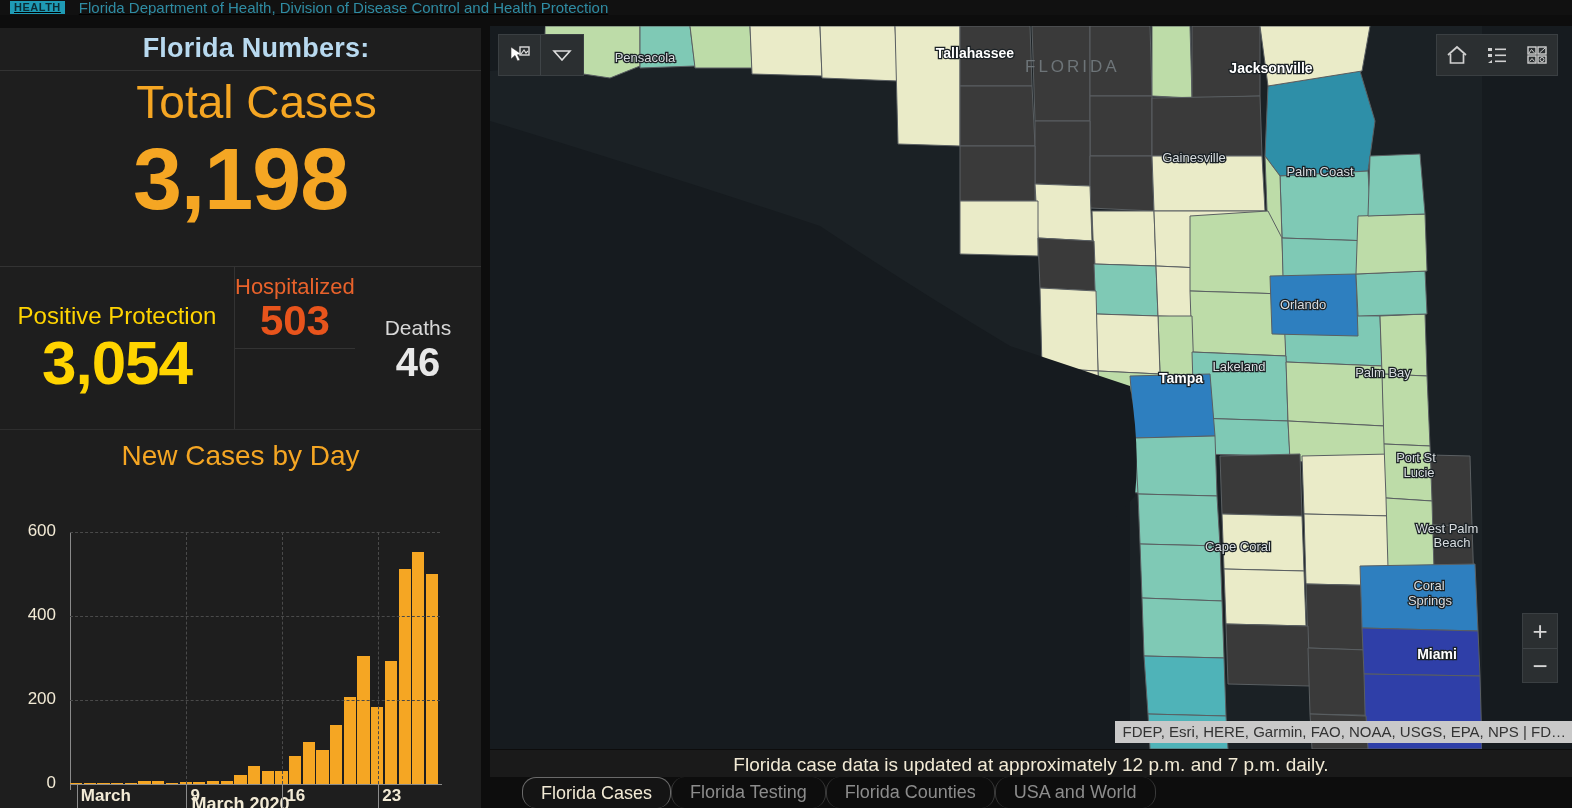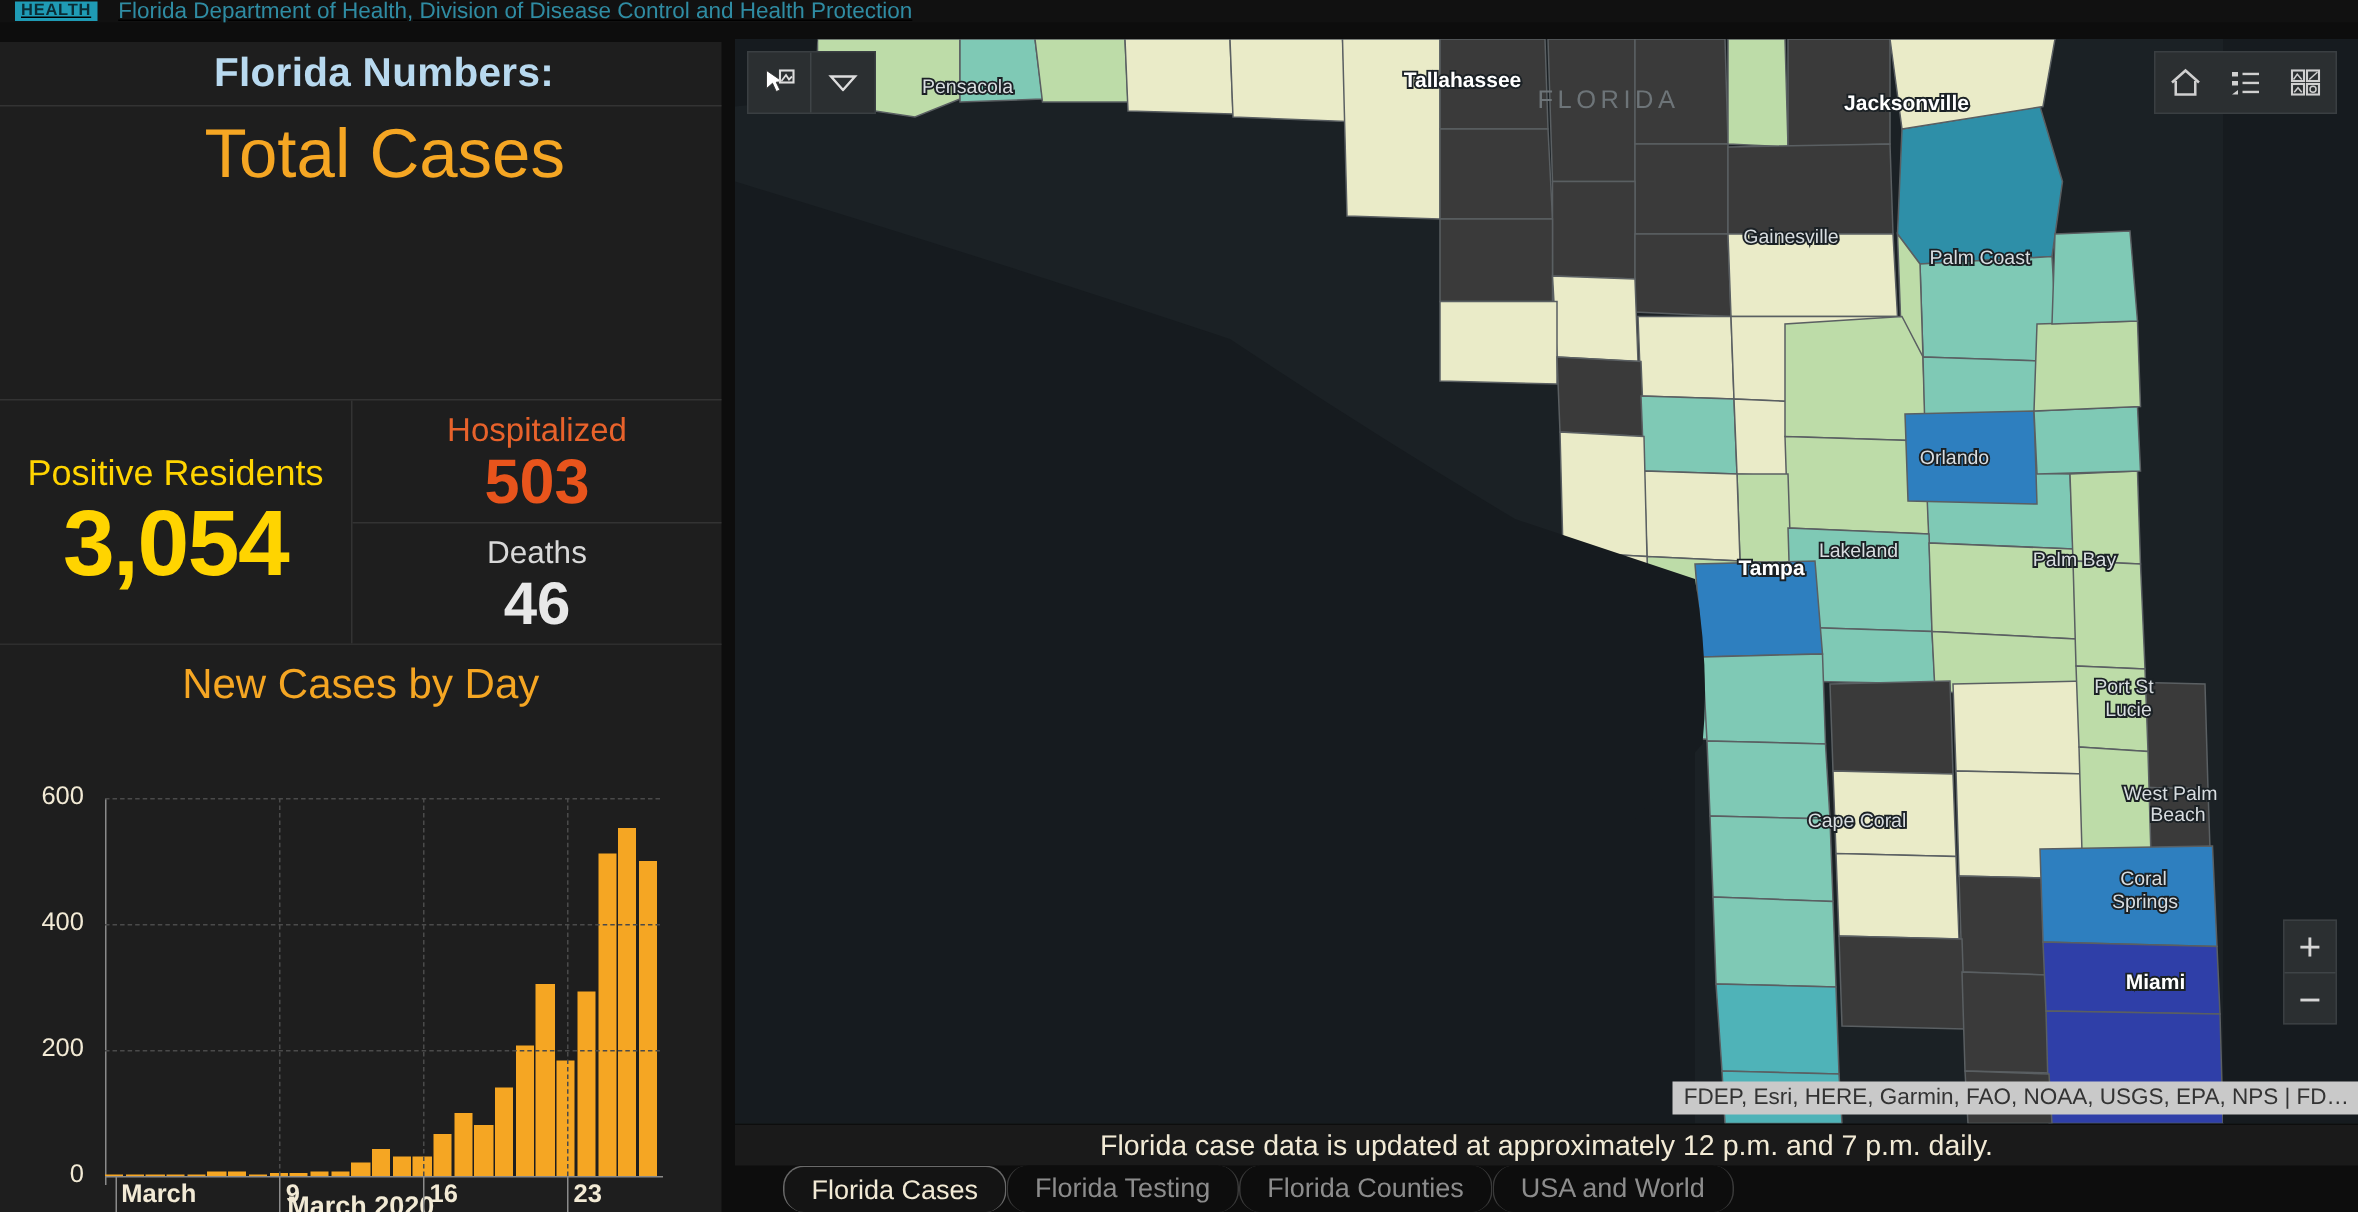--- a/index.html
+++ b/index.html
@@ -31,21 +31,21 @@
     line-height:92px; font-weight:bold; letter-spacing:-1px; }
 
   .sub-stats { position:absolute; left:0; top:238px; width:481px; height:164px;
     display:flex; border-top:1px solid #333; }
   .sub-left { width:235px; border-right:1px solid #333;
     display:flex; flex-direction:column; align-items:center;
     justify-content:center; }
   .positive-label { color:#ffd400; font-size:24px; }
   .positive-value { color:#ffd400; font-size:62px; font-weight:bold;
     line-height:66px; letter-spacing:-1px; }
-  .sub-right { flex:1; display:flex; flex-direction:column; }
+  .sub-right { flex:1; display:flex; flex-direction:row; }
   .hosp-box { height:82px; border-bottom:1px solid #333;
     display:flex; flex-direction:column; align-items:center; justify-content:center; }
   .hosp-label { color:#e8622b; font-size:22px; line-height:26px; }
   .hosp-value { color:#e8541c; font-size:42px; font-weight:bold; line-height:42px; }
   .death-box { flex:1; display:flex; flex-direction:column;
     align-items:center; justify-content:center; }
   .death-label { color:#d8d8d8; font-size:21px; line-height:26px; }
   .death-value { color:#e8e8e8; font-size:40px; font-weight:bold; line-height:42px; }
 
   
@@ -128,24 +128,25 @@
     <span class="health-logo">HEALTH</span>
     <span class="header-title">Florida Department of Health, Division of Disease Control and Health Protection</span>
   </div>
 
   <div class="left-col">
 
     <div class="stats-panel">
       <div class="fl-numbers">Florida Numbers:</div>
       <div class="divider-h"></div>
       <div class="total-cases-label">Total Cases</div>
+      <div class="total-cases-value">3,198</div>
 
       <div class="sub-stats">
         <div class="sub-left">
-          <div class="positive-label">Positive Residents</div>
+          <div class="positive-label">Positive Protection</div>
           <div class="positive-value">3,054</div>
         </div>
         <div class="sub-right">
           <div class="hosp-box">
             <div class="hosp-label">Hospitalized</div>
             <div class="hosp-value">503</div>
           </div>
           <div class="death-box">
             <div class="death-label">Deaths</div>
             <div class="death-value">46</div>

